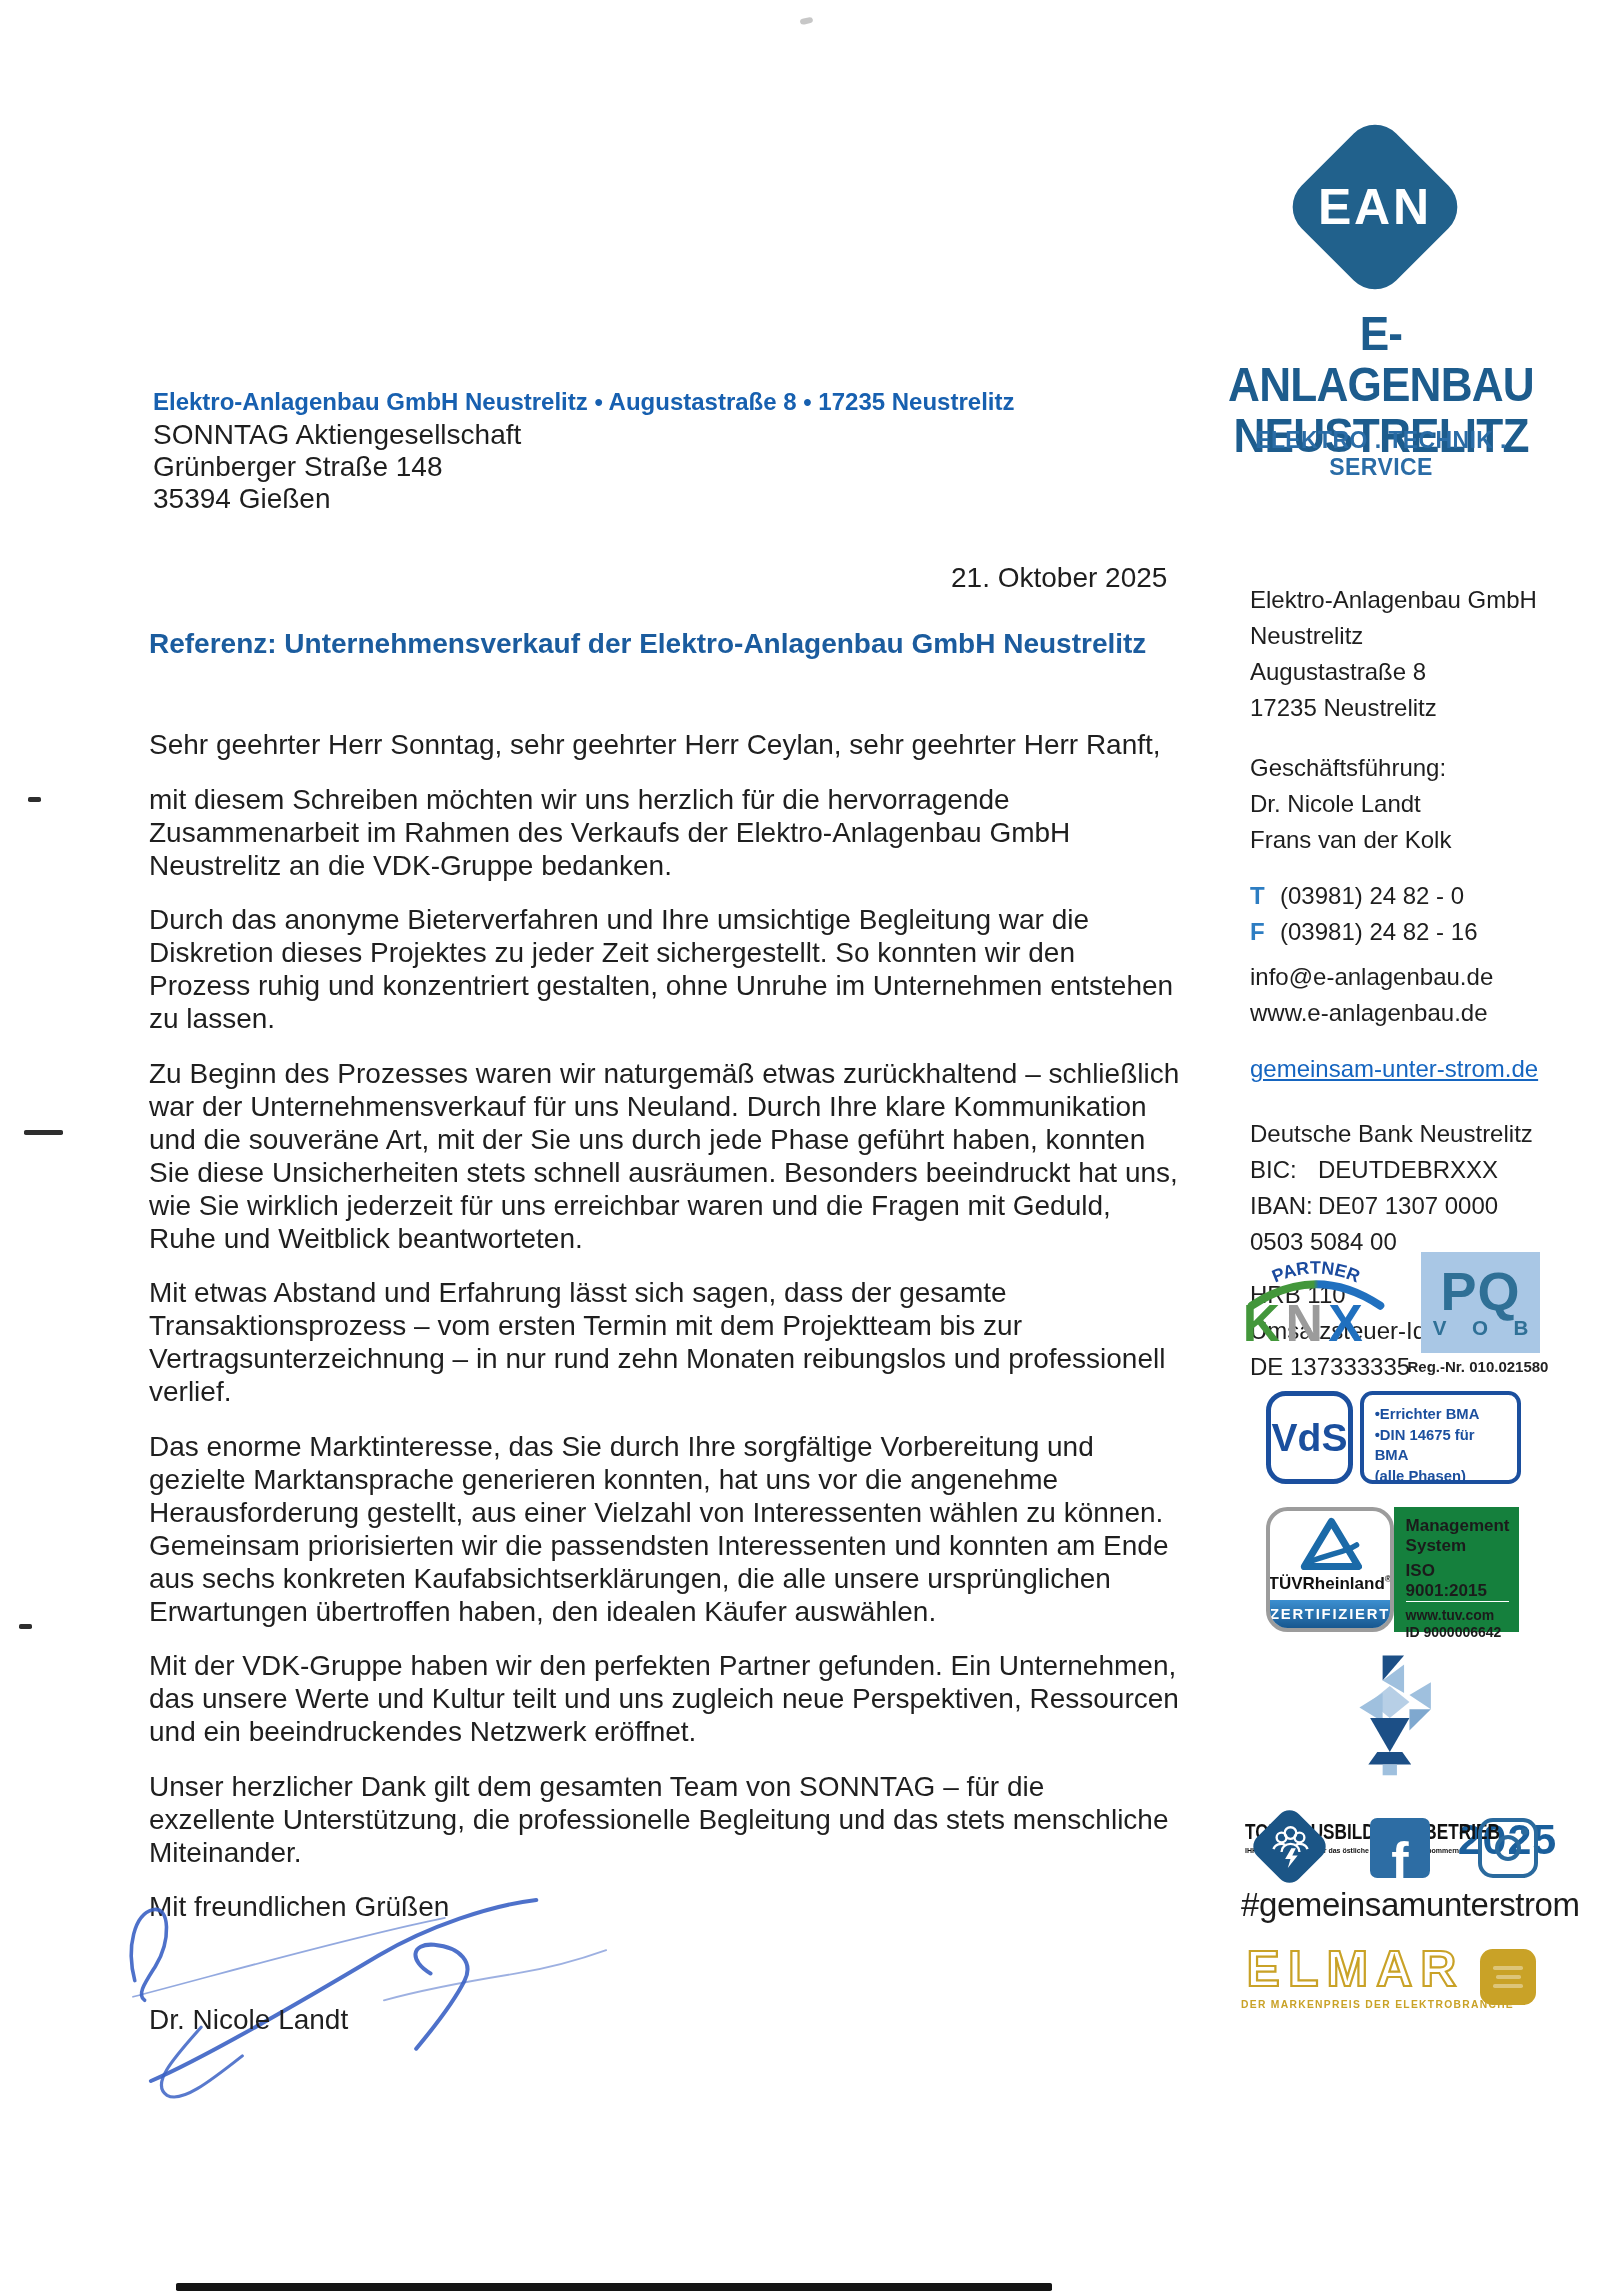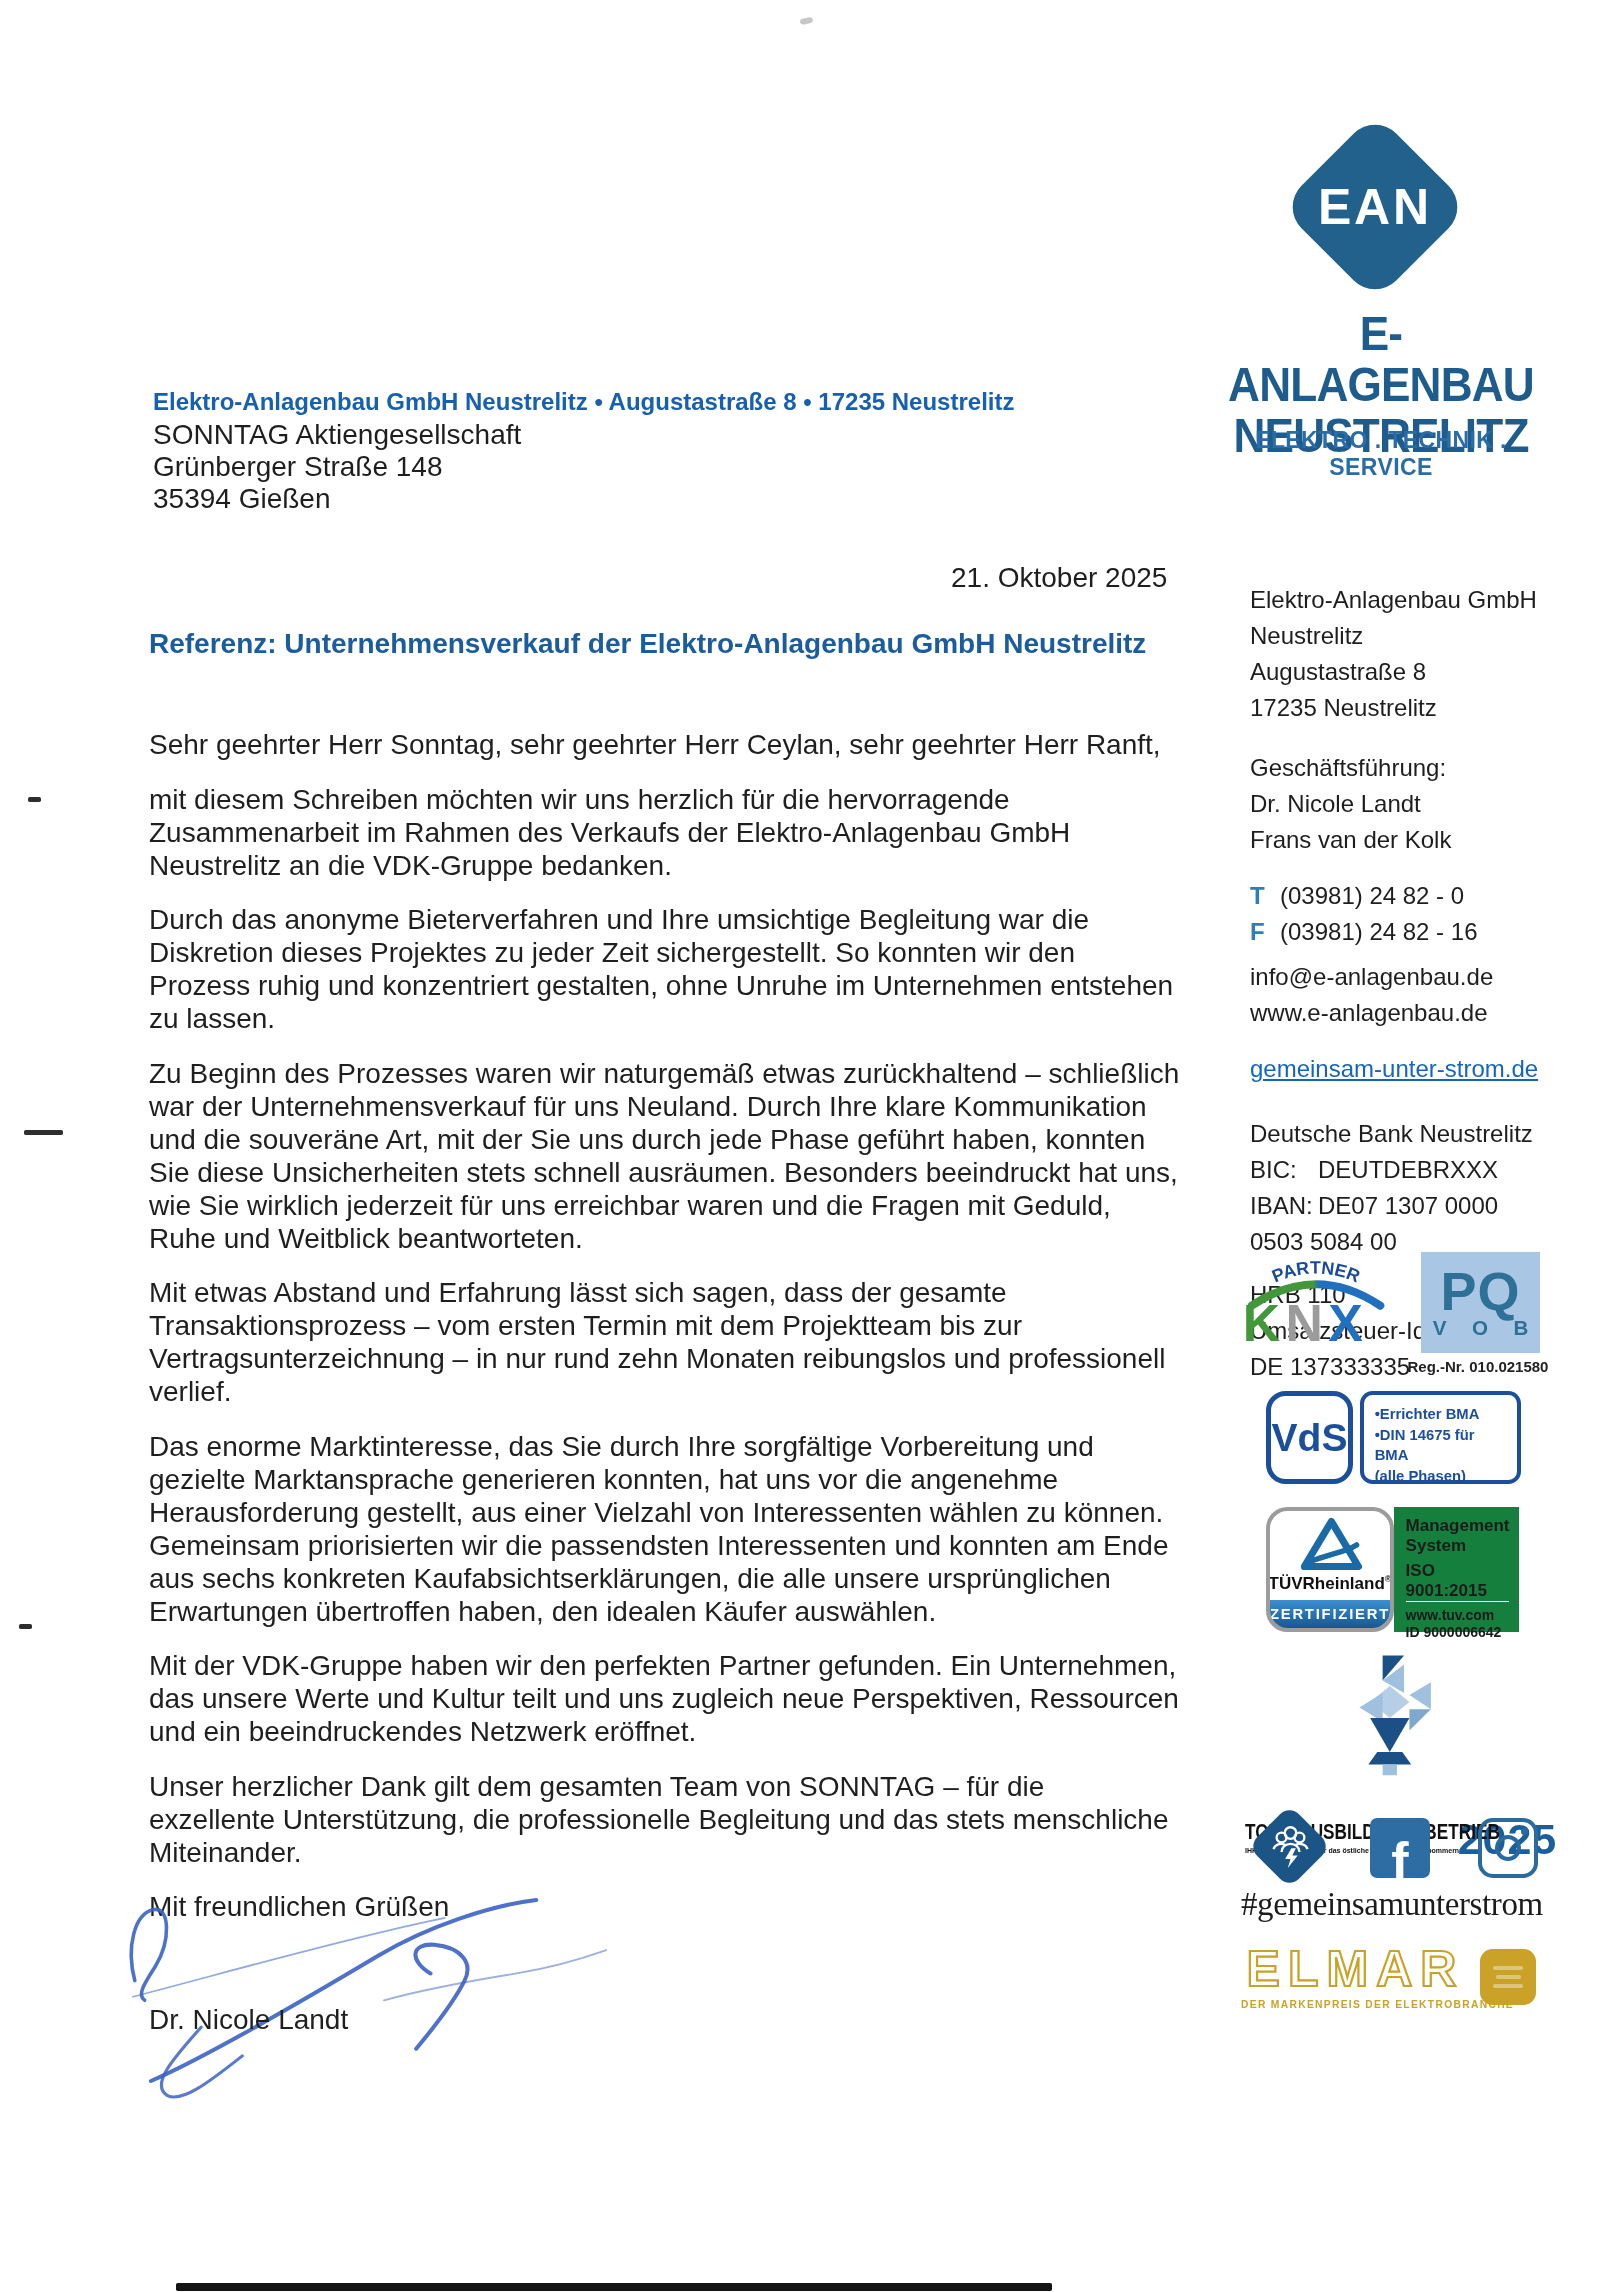--- a/index.html
+++ b/index.html
@@ -81,21 +81,21 @@
   .soc-diamond{left:1247px;top:1804px;width:85px;height:85px;}
   .soc-diamond .rot{position:absolute;left:12.5px;top:12.5px;width:59px;height:59px;background:#1b5586;border-radius:13.4px;transform:rotate(45deg);}
   .soc-diamond svg{position:absolute;left:21.5px;top:19.7px;}
   .fb{left:1370px;top:1818px;width:60px;height:60px;background:#2d6da4;border-radius:7.2px;color:#fff;
       display:flex;align-items:flex-end;justify-content:center;font-size:52px;font-weight:700;overflow:hidden;}
   .fb span{margin-bottom:-12.5px;}
   .ig{left:1478px;top:1818px;width:60px;height:60px;border:4.5px solid #2a6a9e;border-radius:15px;box-sizing:border-box;}
   .ig .lens{position:absolute;left:12.5px;top:12.5px;width:26px;height:26px;border:4.5px solid #2a6a9e;border-radius:50%;box-sizing:border-box;}
   .ig .dot{position:absolute;right:6.3px;top:6.3px;width:6.3px;height:6.3px;background:#2a6a9e;border-radius:50%;}
 
-  .hashtag{left:1241px;top:1886px;font-size:33px;font-weight:500;color:#1c1c1c;letter-spacing:-0.4px;font-family:Liberation Serif, serif;}
+  .hashtag{left:1241px;top:1886px;font-size:33px;font-weight:500;color:#1c1c1c;letter-spacing:-0.4px;}
 
   .elmar{left:1241px;top:1942px;width:229px;text-align:center;}
   .elmar .word{font-size:50px;font-weight:800;letter-spacing:8px;color:#fff;-webkit-text-stroke:2.2px #c9a227;line-height:54px;}
   .elmar .sub{font-size:10.3px;font-weight:700;color:#c9a227;letter-spacing:1.3px;margin-top:2.7px;white-space:nowrap;}
   .elmar-badge{left:1480px;top:1949px;width:56px;height:56px;background:#c9a227;border-radius:12.5px;
                display:flex;flex-direction:column;align-items:center;justify-content:center;gap:4.5px;}
   .elmar-badge i{display:block;width:30px;height:4.5px;background:rgba(255,255,255,.38);border-radius:1.8px;}
   .elmar-badge i:nth-child(2){width:25px;}
 </style>
 </head>

